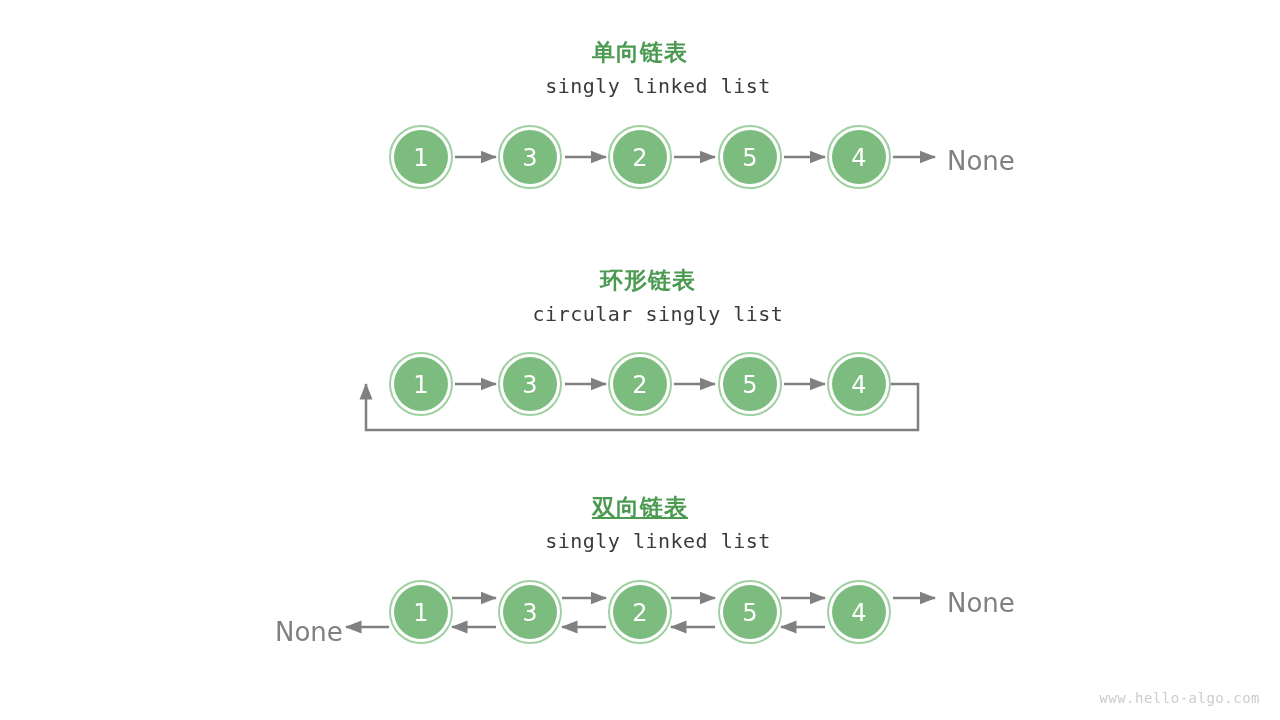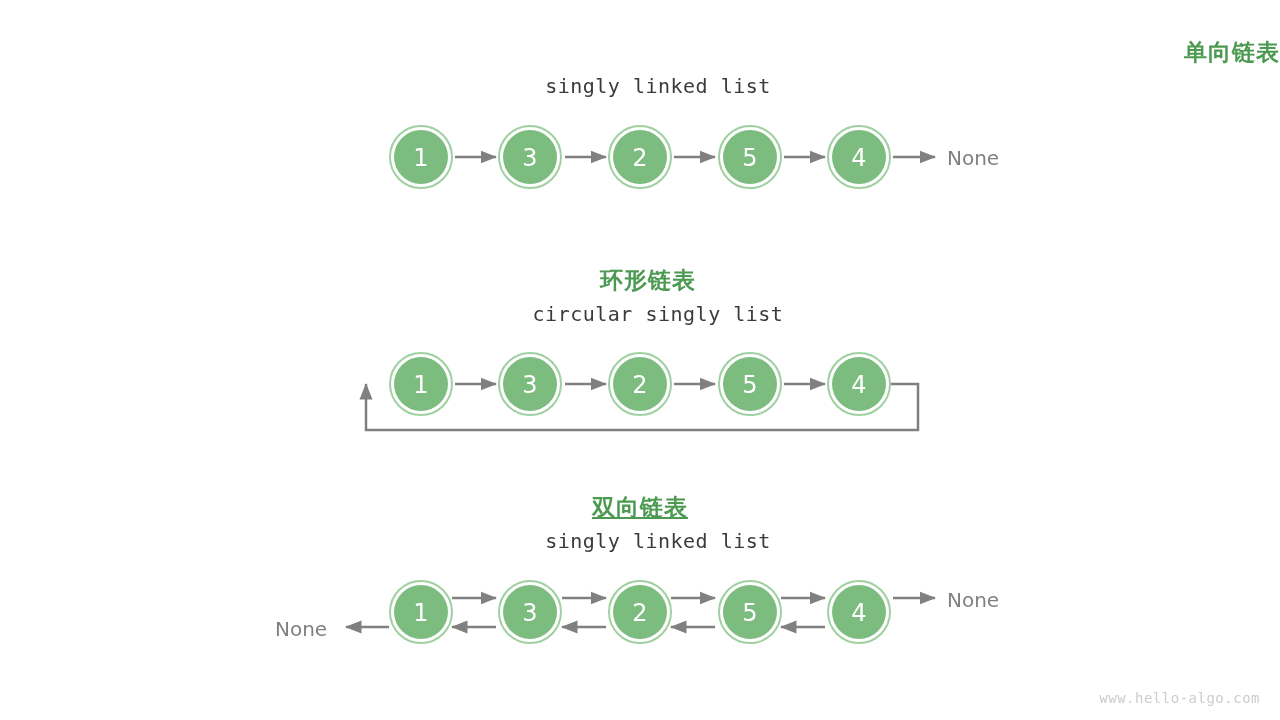--- a/index.html
+++ b/index.html
@@ -38,21 +38,21 @@
     left: 18px;
     text-align: center;
     font-family: "DejaVu Sans Mono", monospace;
     font-size: 20px;
     color: #3b3b3b;
     letter-spacing: 0.5px;
   }
   .none-label {
     position: absolute;
     font-family: "DejaVu Sans", sans-serif;
-    font-size: 20px;
+    font-size: 26px;
     color: #808080;
     white-space: nowrap;
   }
   .watermark {
     position: absolute;
     right: 20px;
     bottom: 14px;
     font-family: "DejaVu Sans Mono", monospace;
     font-size: 14px;
     color: #cccccc;
@@ -188,21 +188,21 @@
       </g>
       <g>
         <circle cx="859" cy="612" r="31" fill="none" stroke="#9fd0a0" stroke-width="2"></circle>
         <circle cx="859" cy="612" r="27" fill="#7cbc7f"></circle>
         <text class="node-value" x="859" y="621" text-anchor="middle">4</text>
       </g>
     </g>
   </g>
 </svg>
 
-<div class="section-title" style="top:37px;text-align:right;">单向链表</div>
+<div class="section-title" style="top:37px;">单向链表</div>
 <div class="section-subtitle" style="top:74px;">singly linked list</div>
 <div class="none-label" style="left:947px; top:146px;">None</div>
 
 <div class="section-title" style="top:265px;padding-left:8px;">环形链表</div>
 <div class="section-subtitle" style="top:302px;">circular singly list</div>
 
 <div class="section-title" style="top:492px;text-decoration:underline;">双向链表</div>
 <div class="section-subtitle" style="top:529px;">singly linked list</div>
 <div class="none-label" style="left:947px; top:588px;">None</div>
 <div class="none-label" style="left:275px; top:617px;">None</div>

